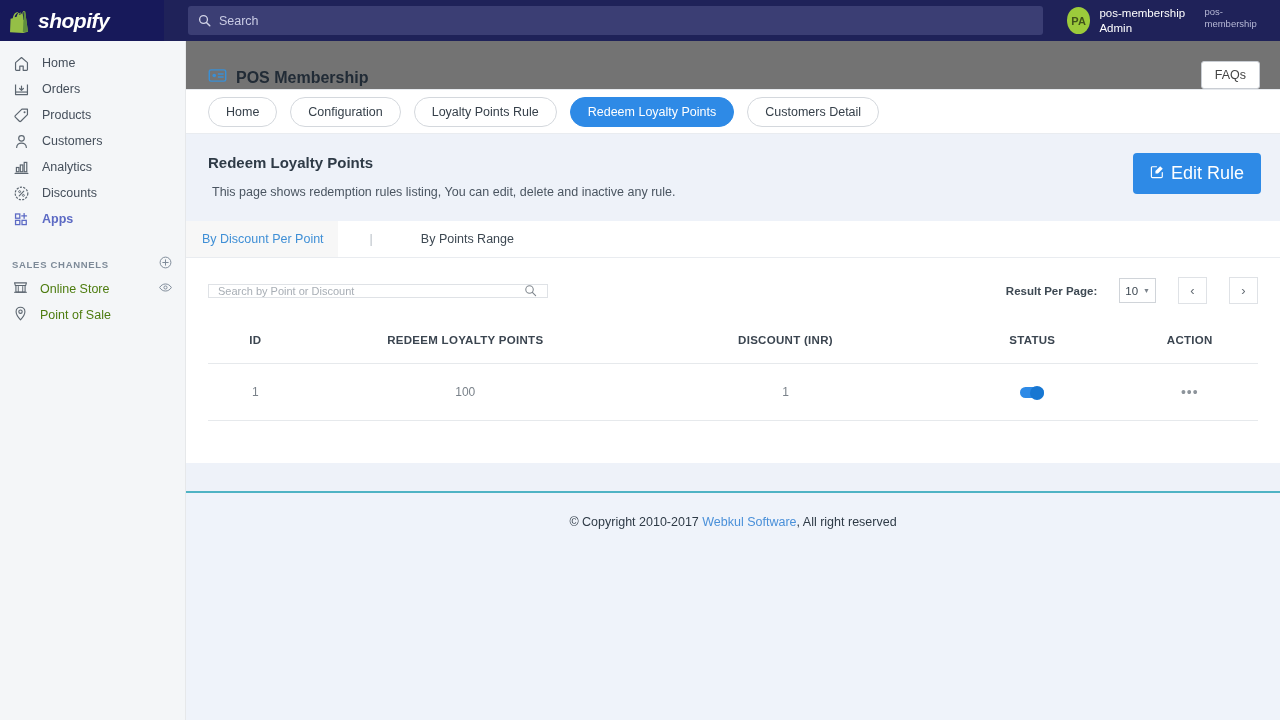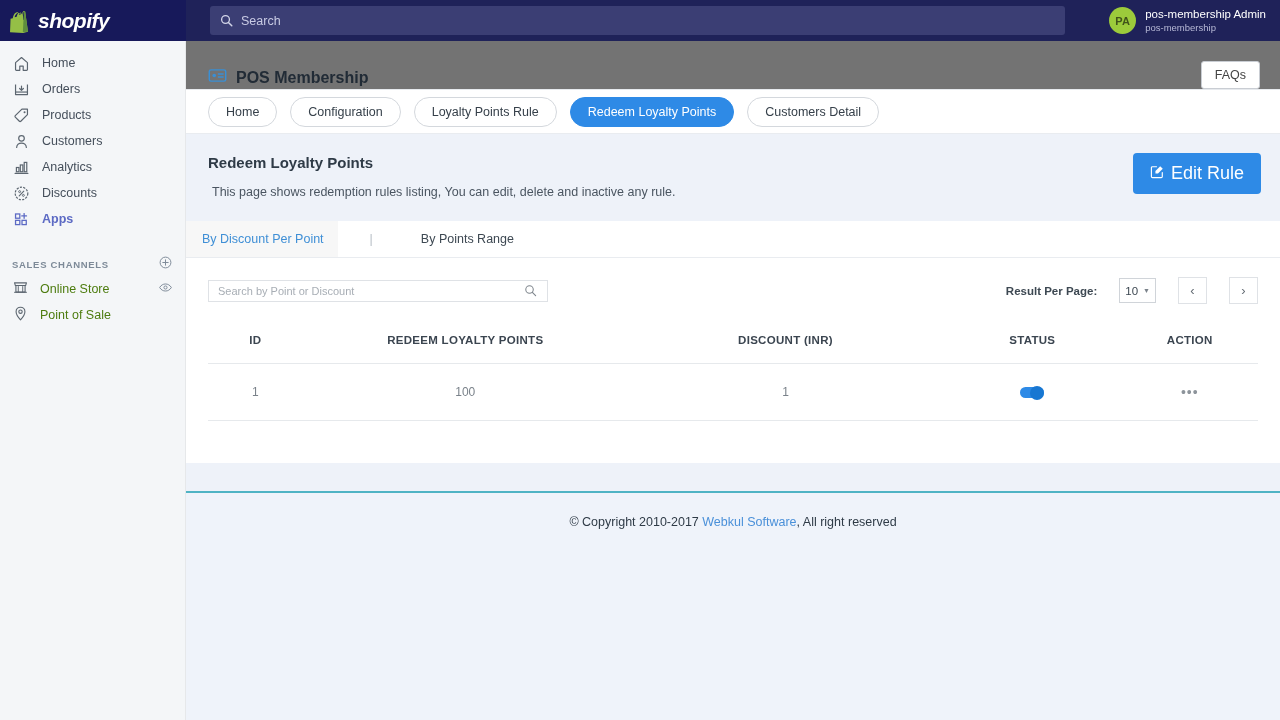--- a/index.html
+++ b/index.html
@@ -39,21 +39,21 @@
     display: flex; align-items: center; gap: 9px;
     padding-right: 14px; height: 41px;
   }
   .avatar {
     width: 27px; height: 27px; border-radius: 50%;
     background: #9ccb3b; color: #41541a;
     font-size: 11px; font-weight: bold;
     display: flex; align-items: center; justify-content: center;
     letter-spacing: .3px;
   }
-  .user-text { display: flex; flex-direction: column; justify-content: center; line-height: 1.25; }
+  .user-text { display: flex; flex-direction: row; justify-content: center; line-height: 1.25; }
   .user-name { color: #ffffff; font-size: 11.5px; }
   .user-sub { color: #b7b9d6; font-size: 9.5px; }
 
   
   .body { flex: 1; display: flex; min-height: 0; }
 
   
   .sidebar {
     width: 186px; min-width: 186px;
     background: #f4f6f8;
@@ -135,21 +135,21 @@
   .subtab {
     display: flex; align-items: center; padding: 0 14px 0 16px;
     font-size: 12.5px; color: #3d4852; cursor: pointer;
   }
   .subtab.active { color: #3f8fd6; background: #f7f7f7; }
   .subtab-sep { display: flex; align-items: center; color: #b9c0c7; font-size: 12.5px; }
 
   .table-area { flex: 1; background: #fff; padding: 0 22px; min-height: 0; }
   .toolbar { display: flex; align-items: center; justify-content: space-between; padding: 19px 0 0 0; }
   .searchbox {
-    width: 340px; height: 22px; border: 1px solid #dfe2e6; background: #fff;
+    width: 340px; height: 14px; border: 1px solid #dfe2e6; background: #fff;
     display: flex; align-items: center; justify-content: space-between;
     padding: 0 10px 0 9px;
   }
   .searchbox .ph { font-size: 11px; color: #a8aeb5; }
   .pager { display: flex; align-items: center; gap: 22px; }
   .pager-label { font-size: 11.5px; color: #3d4852; font-weight: bold; }
   .select {
     border: 1px solid #d0d4d9; background: #fff; height: 25px; min-width: 31px;
     display: flex; align-items: center; gap: 5px; padding: 0 5px;
     font-size: 11.5px; color: #3d4852; cursor: pointer;

